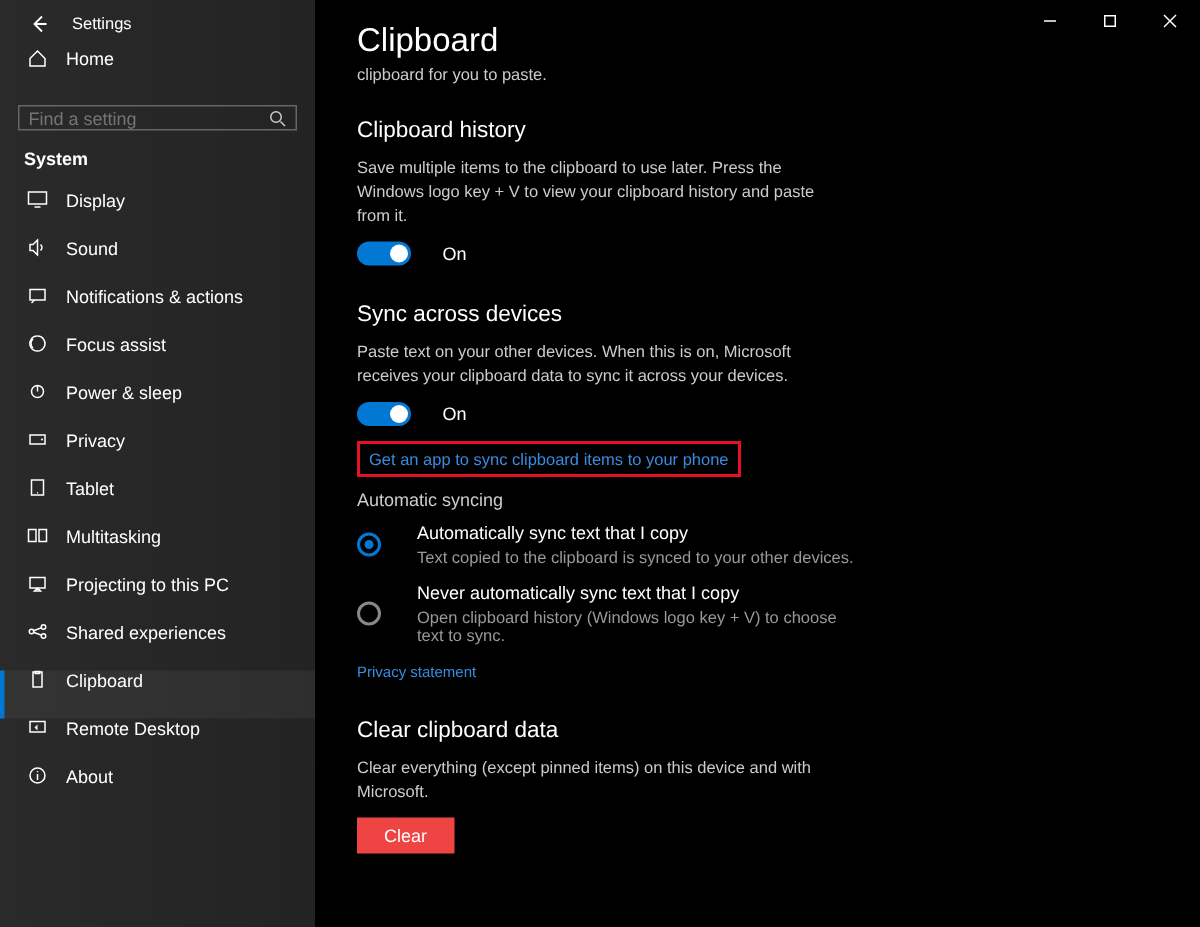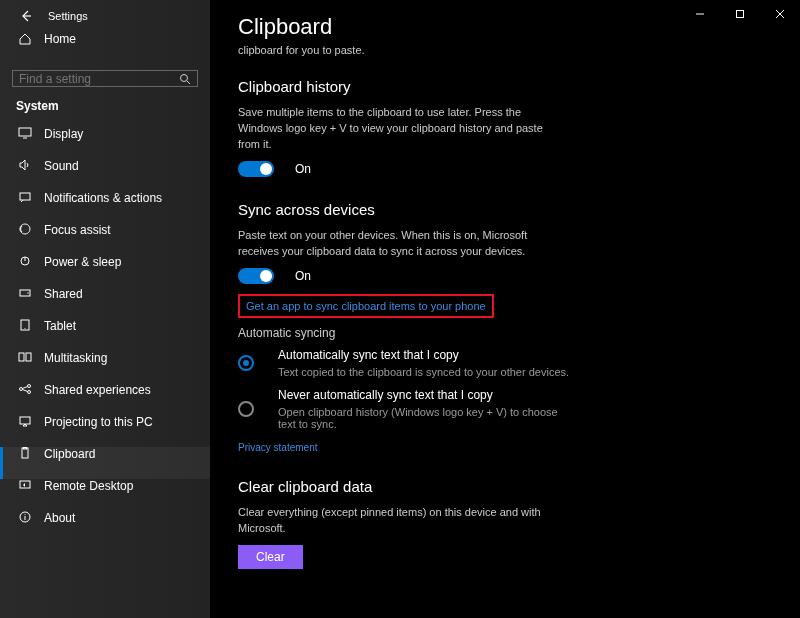--- a/index.html
+++ b/index.html
@@ -110,21 +110,21 @@
   }
   .radio.selected { border-color: #0078d4; }
   .radio.selected::after {
     content: ""; position: absolute; left: 3px; top: 3px;
     width: 6px; height: 6px; border-radius: 50%; background: #0078d4;
   }
   .radio-text .r-label { font-size: 12px; color:#fff; }
   .radio-text .r-desc { font-size: 11px; color: #999; margin-top: 4px; max-width: 300px;}
   .plain-link { color: #3a8be0; font-size: 10px; cursor: pointer; }
   .clear-btn {
-    background: #8b5cf6; color: #fff; border: none;
+    background: #ef4444; color: #fff; border: none;
     padding: 5px 18px; font-size: 12px; cursor: pointer;
   }
   svg { display: block; }
 </style>
 </head>
 <body>
 
 <div class="window">
 
   <div class="sidebar">
@@ -207,60 +207,60 @@
           </span>
         <span>Power &amp; sleep</span>
       </div>
       <div class="nav-item">
         <span class="nav-icon">
             <svg width="14" height="12" viewBox="0 0 14 12">
               <rect x="2" y="3" width="10" height="6" stroke="#fff" fill="none"></rect>
               <circle cx="10" cy="6" r="0.7" fill="#fff"></circle>
             </svg>
           </span>
-        <span>Shared</span>
+        <span>Privacy</span>
       </div>
       <div class="nav-item">
         <span class="nav-icon">
             <svg width="14" height="12" viewBox="0 0 14 12">
               <rect x="3" y="1" width="8" height="10" stroke="#fff" fill="none"></rect>
               <circle cx="7" cy="9.5" r="0.5" fill="#fff"></circle>
             </svg>
           </span>
         <span>Tablet</span>
       </div>
       <div class="nav-item">
         <span class="nav-icon">
             <svg width="14" height="12" viewBox="0 0 14 12">
               <rect x="1" y="2" width="5" height="8" stroke="#fff" fill="none"></rect>
               <rect x="8" y="2" width="5" height="8" stroke="#fff" fill="none"></rect>
             </svg>
           </span>
         <span>Multitasking</span>
+      </div>
+      <div class="nav-item">
+        <span class="nav-icon">
+            <svg width="14" height="12" viewBox="0 0 14 12">
+              <rect x="2" y="2" width="10" height="7" stroke="#fff" fill="none"></rect>
+              <path d="M7 9 L5 11 H9 Z" stroke="#fff" fill="none"></path>
+            </svg>
+          </span>
+        <span>Projecting to this PC</span>
       </div>
       <div class="nav-item">
         <span class="nav-icon">
             <svg width="14" height="12" viewBox="0 0 14 12">
               <circle cx="3" cy="6" r="1.5" stroke="#fff" fill="none"></circle>
               <circle cx="11" cy="3" r="1.5" stroke="#fff" fill="none"></circle>
               <circle cx="11" cy="9" r="1.5" stroke="#fff" fill="none"></circle>
               <line x1="4.3" y1="5.5" x2="9.7" y2="3.5" stroke="#fff"></line>
               <line x1="4.3" y1="6.5" x2="9.7" y2="8.5" stroke="#fff"></line>
             </svg>
           </span>
         <span>Shared experiences</span>
-      </div>
-      <div class="nav-item">
-        <span class="nav-icon">
-            <svg width="14" height="12" viewBox="0 0 14 12">
-              <rect x="2" y="2" width="10" height="7" stroke="#fff" fill="none"></rect>
-              <path d="M7 9 L5 11 H9 Z" stroke="#fff" fill="none"></path>
-            </svg>
-          </span>
-        <span>Projecting to this PC</span>
       </div>
       <div class="nav-item selected">
         <span class="nav-icon">
             <svg width="14" height="12" viewBox="0 0 14 12">
               <rect x="4" y="1" width="6" height="10" stroke="#fff" fill="none"></rect>
               <rect x="5.5" y="0.5" width="3" height="1.5" stroke="#fff" fill="none"></rect>
             </svg>
           </span>
         <span>Clipboard</span>
       </div>

